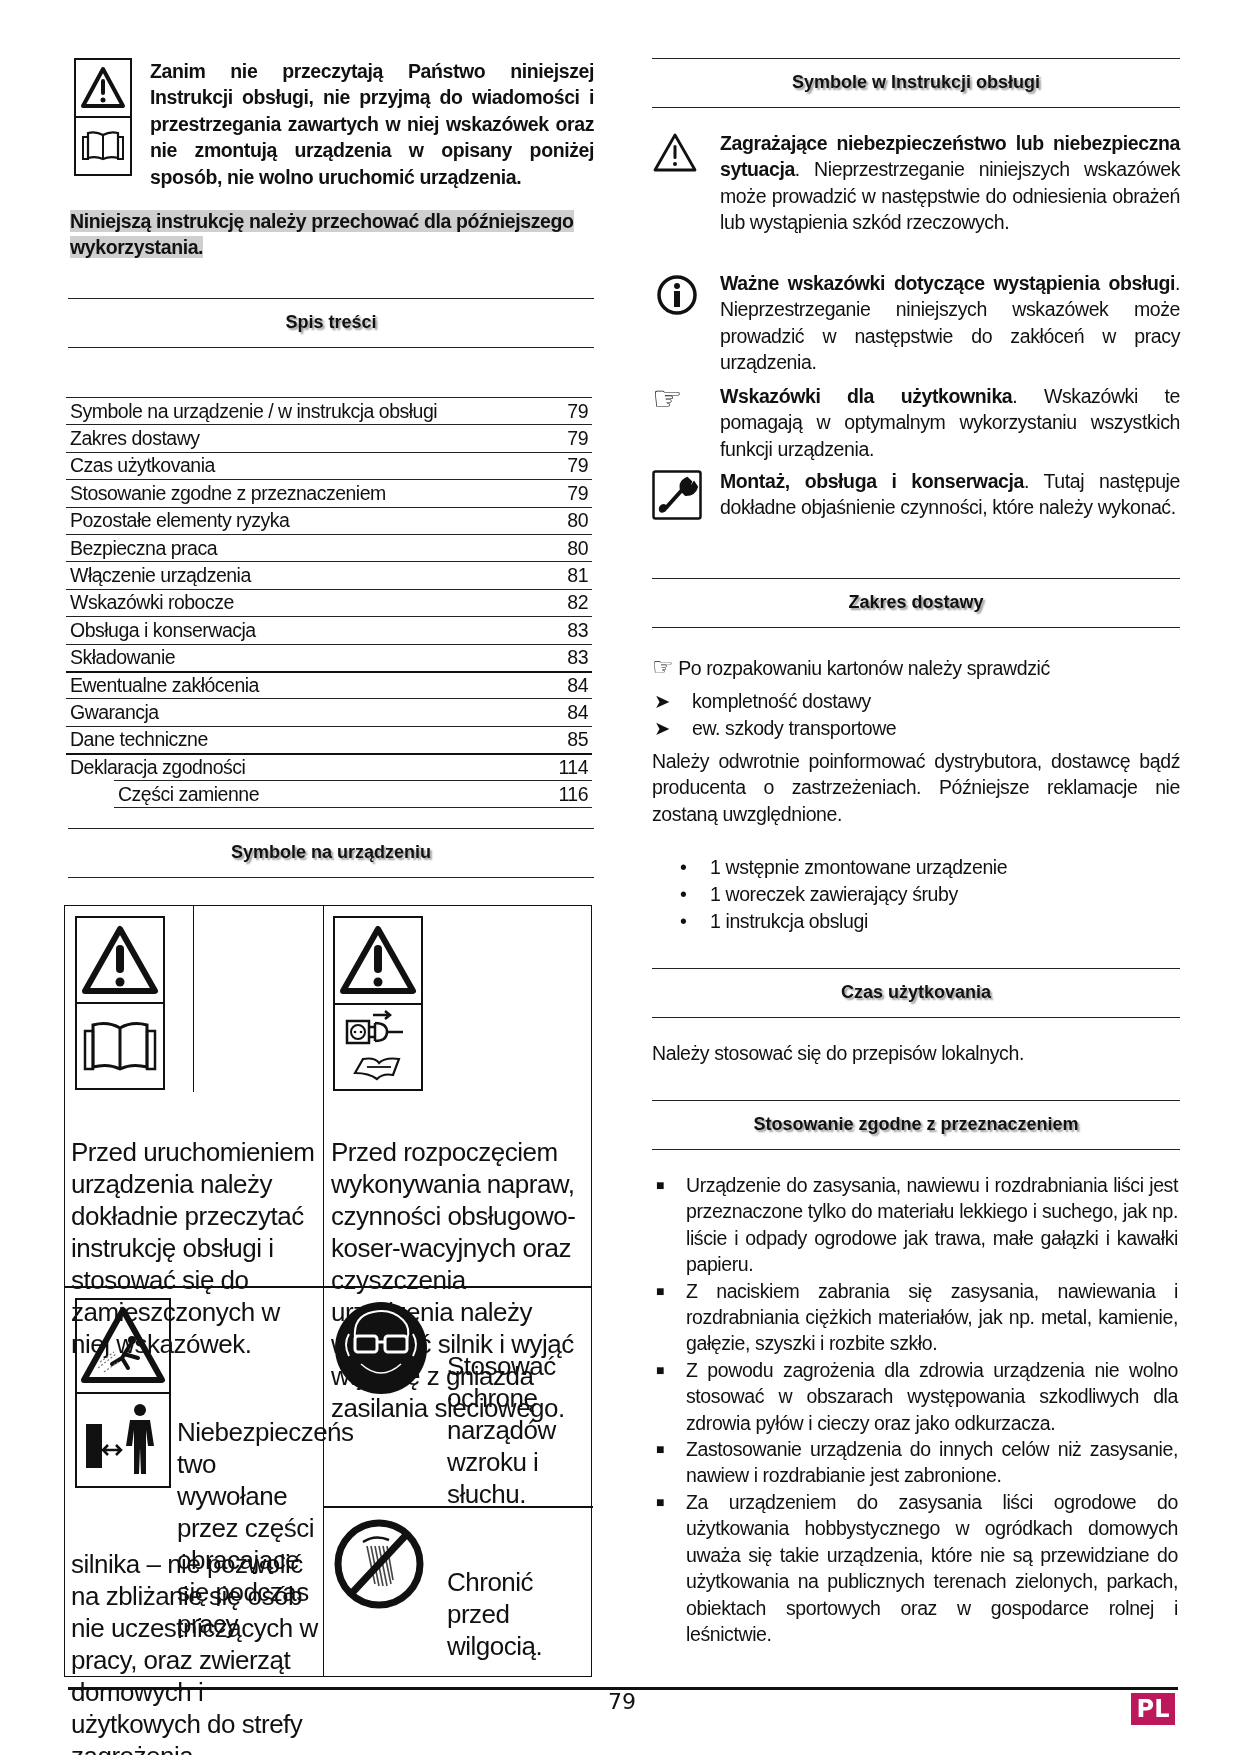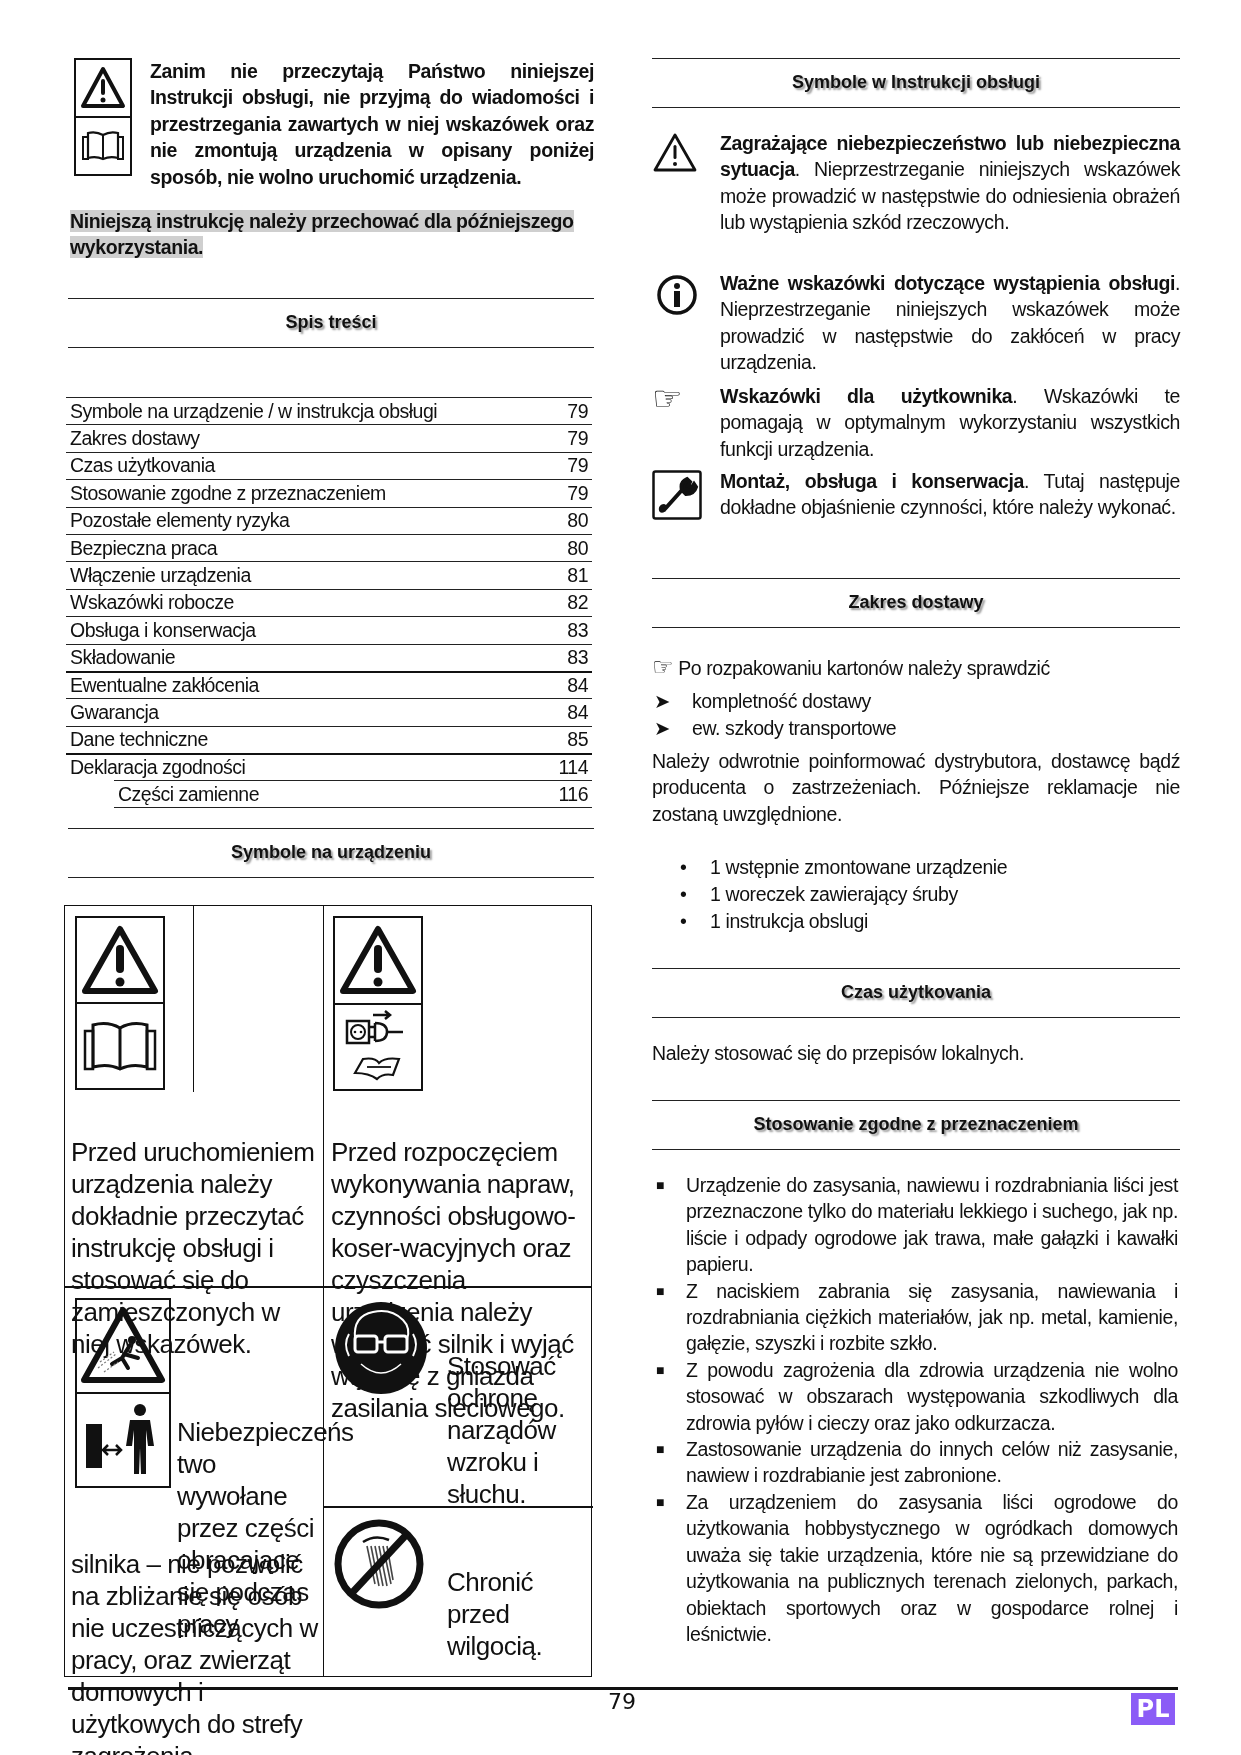--- a/index.html
+++ b/index.html
@@ -46,21 +46,21 @@
   .list .mk { width: 38px; flex-shrink: 0; padding-left: 2px; }
   .para { position: absolute; left: 0; width: 528px; text-align: justify; font-size: 19.5px; line-height: 26.4px; letter-spacing: -0.4px; }
   .sq-list { position: absolute; left: 0; width: 526px; margin: 0; padding: 0; list-style: none; font-size: 19.5px; line-height: 26.4px; letter-spacing: -0.4px; }
   .sq-list li { display: flex; }
   .sq-list .mk { width: 30px; flex-shrink: 0; padding-left: 4px; font-size: 14px; }
   .sq-list .body { flex: 1; text-align: justify; }
 
   
   .footer-line { position: absolute; left: 68px; top: 1687px; width: 1110px; border-top: 3px solid #111; }
   .page-num { position: absolute; left: 608px; top: 1689px; font-size: 22px; font-family: "DejaVu Sans", sans-serif; }
-  .lang-badge { position: absolute; left: 1131px; top: 1693px; width: 44px; height: 32px; background: #8b5cf6; color: #fff; font-weight: bold; font-size: 24px; display: flex; align-items: center; justify-content: center; font-family: "DejaVu Sans", sans-serif; }
+  .lang-badge { position: absolute; left: 1131px; top: 1693px; width: 44px; height: 32px; background: #be185d; color: #fff; font-weight: bold; font-size: 24px; display: flex; align-items: center; justify-content: center; font-family: "DejaVu Sans", sans-serif; }
 </style>
 </head>
 <body>
 
 <div class="page">
 
   <div class="col col-left">
 
     <div class="intro">
       <div class="intro-icon">

